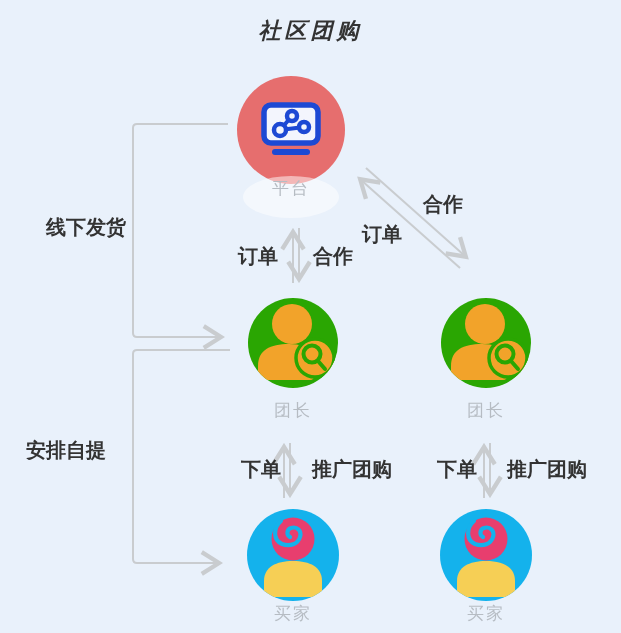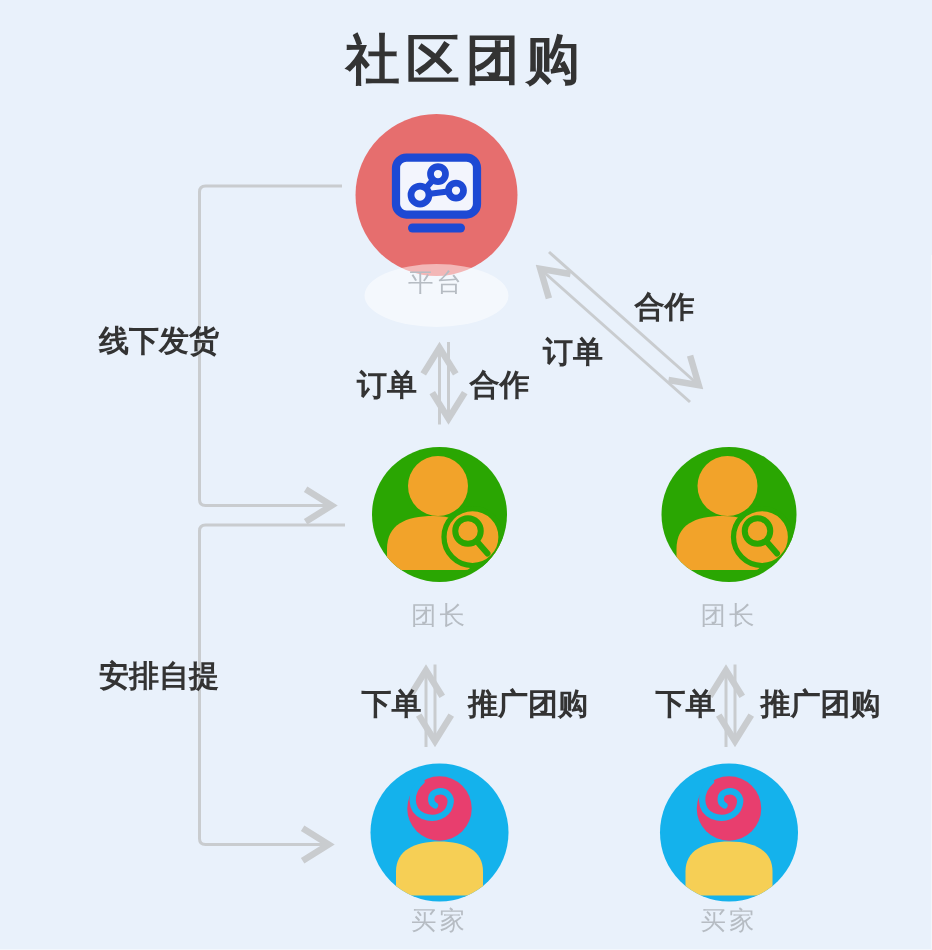--- a/index.html
+++ b/index.html
@@ -2,44 +2,45 @@
 <html><head>
 <meta charset="utf-8">
 <style>
   html,body{margin:0;padding:0;}
   .canvas{
     position:relative;width:621px;height:633px;background:#e9f1fb;
     font-family:"DejaVu Sans","Liberation Sans",sans-serif;overflow:hidden;
   }
   .title{
     position:absolute;top:16px;left:0;width:621px;margin:0;
-    text-align:center;font-size:36px;font-weight:bold;color:#333;
+    text-align:center;font-size:22px;font-weight:bold;color:#333;
     letter-spacing:4px;
+    font-style:italic;
   }
   .connectors{position:absolute;left:0;top:0;}
   .circle{
     position:absolute;border-radius:50%;
     display:flex;align-items:center;justify-content:center;overflow:hidden;
   }
   .platform-circle{left:237px;top:76px;width:108px;height:108px;background:#e66e6e;}
   .leader-left{left:248px;top:298px;width:90px;height:90px;background:#2aa602;}
   .leader-right{left:441px;top:298px;width:90px;height:90px;background:#2aa602;}
   .buyer-left{left:247px;top:509px;width:92px;height:92px;background:#14b2ec;}
   .buyer-right{left:440px;top:509px;width:92px;height:92px;background:#14b2ec;}
   .gray-label{
     position:absolute;text-align:center;font-size:17px;color:#b6bcc3;letter-spacing:2px;
   }
   #platform-label{left:241px;top:177px;width:100px;}
   #leader-label-left{left:248px;top:399px;width:90px;}
   #leader-label-right{left:441px;top:399px;width:90px;}
   #buyer-label-left{left:247px;top:602px;width:92px;}
   #buyer-label-right{left:440px;top:602px;width:92px;}
   .dark-label{position:absolute;font-size:20px;font-weight:bold;color:#333;white-space:nowrap;text-align:right;}
-  #lbl-offline{left:26px;top:214px;width:120px;text-align:right;}
-  #lbl-pickup{left:26px;top:437px;width:120px;text-align:right;font-family:Liberation Serif, serif;}
+  #lbl-offline{left:26px;top:214px;width:120px;text-align:center;}
+  #lbl-pickup{left:26px;top:437px;width:120px;text-align:left;font-family:Liberation Serif, serif;}
   #lbl-order-a{left:238px;top:243px;}
   #lbl-coop-a{left:313px;top:243px;}
   #lbl-order-d{left:362px;top:221px;}
   #lbl-coop-d{left:423px;top:191px;}
   #lbl-place-b{left:241px;top:456px;}
   #lbl-promo-b{left:312px;top:456px;}
   #lbl-place-c{left:437px;top:456px;}
   #lbl-promo-c{left:507px;top:456px;}
   .label-halo{
     position:absolute;left:243px;top:176px;width:96px;height:42px;

